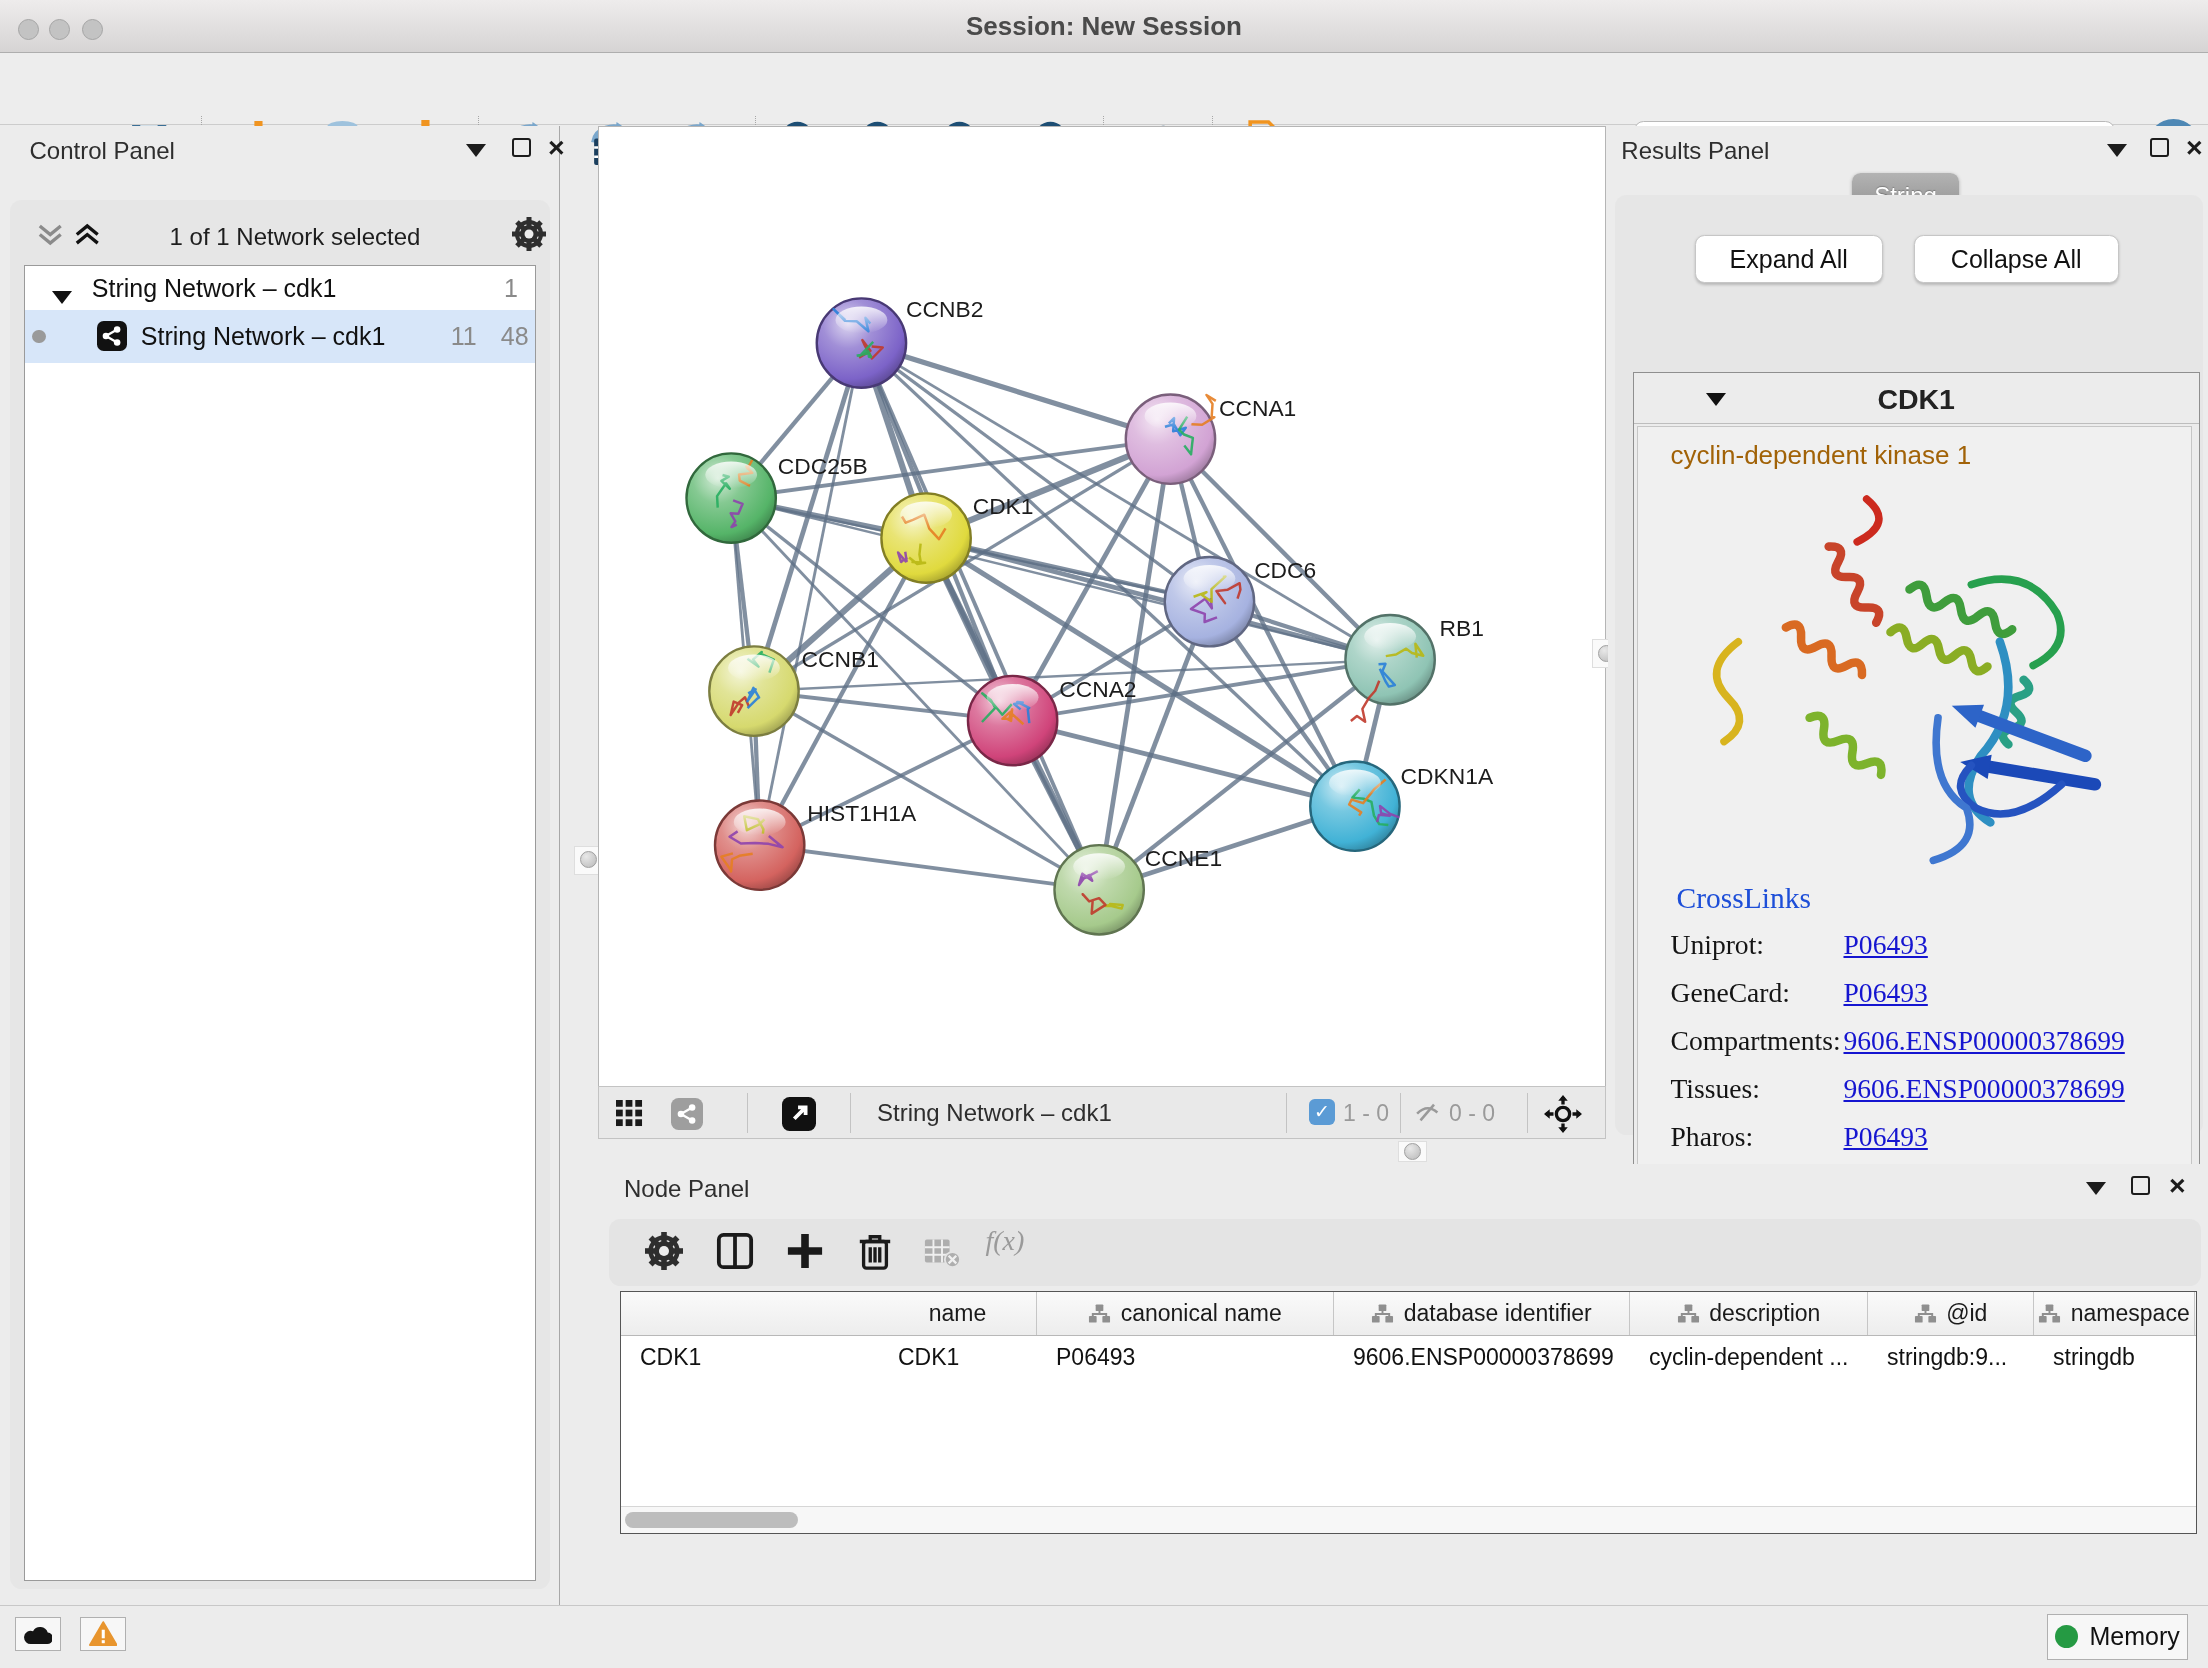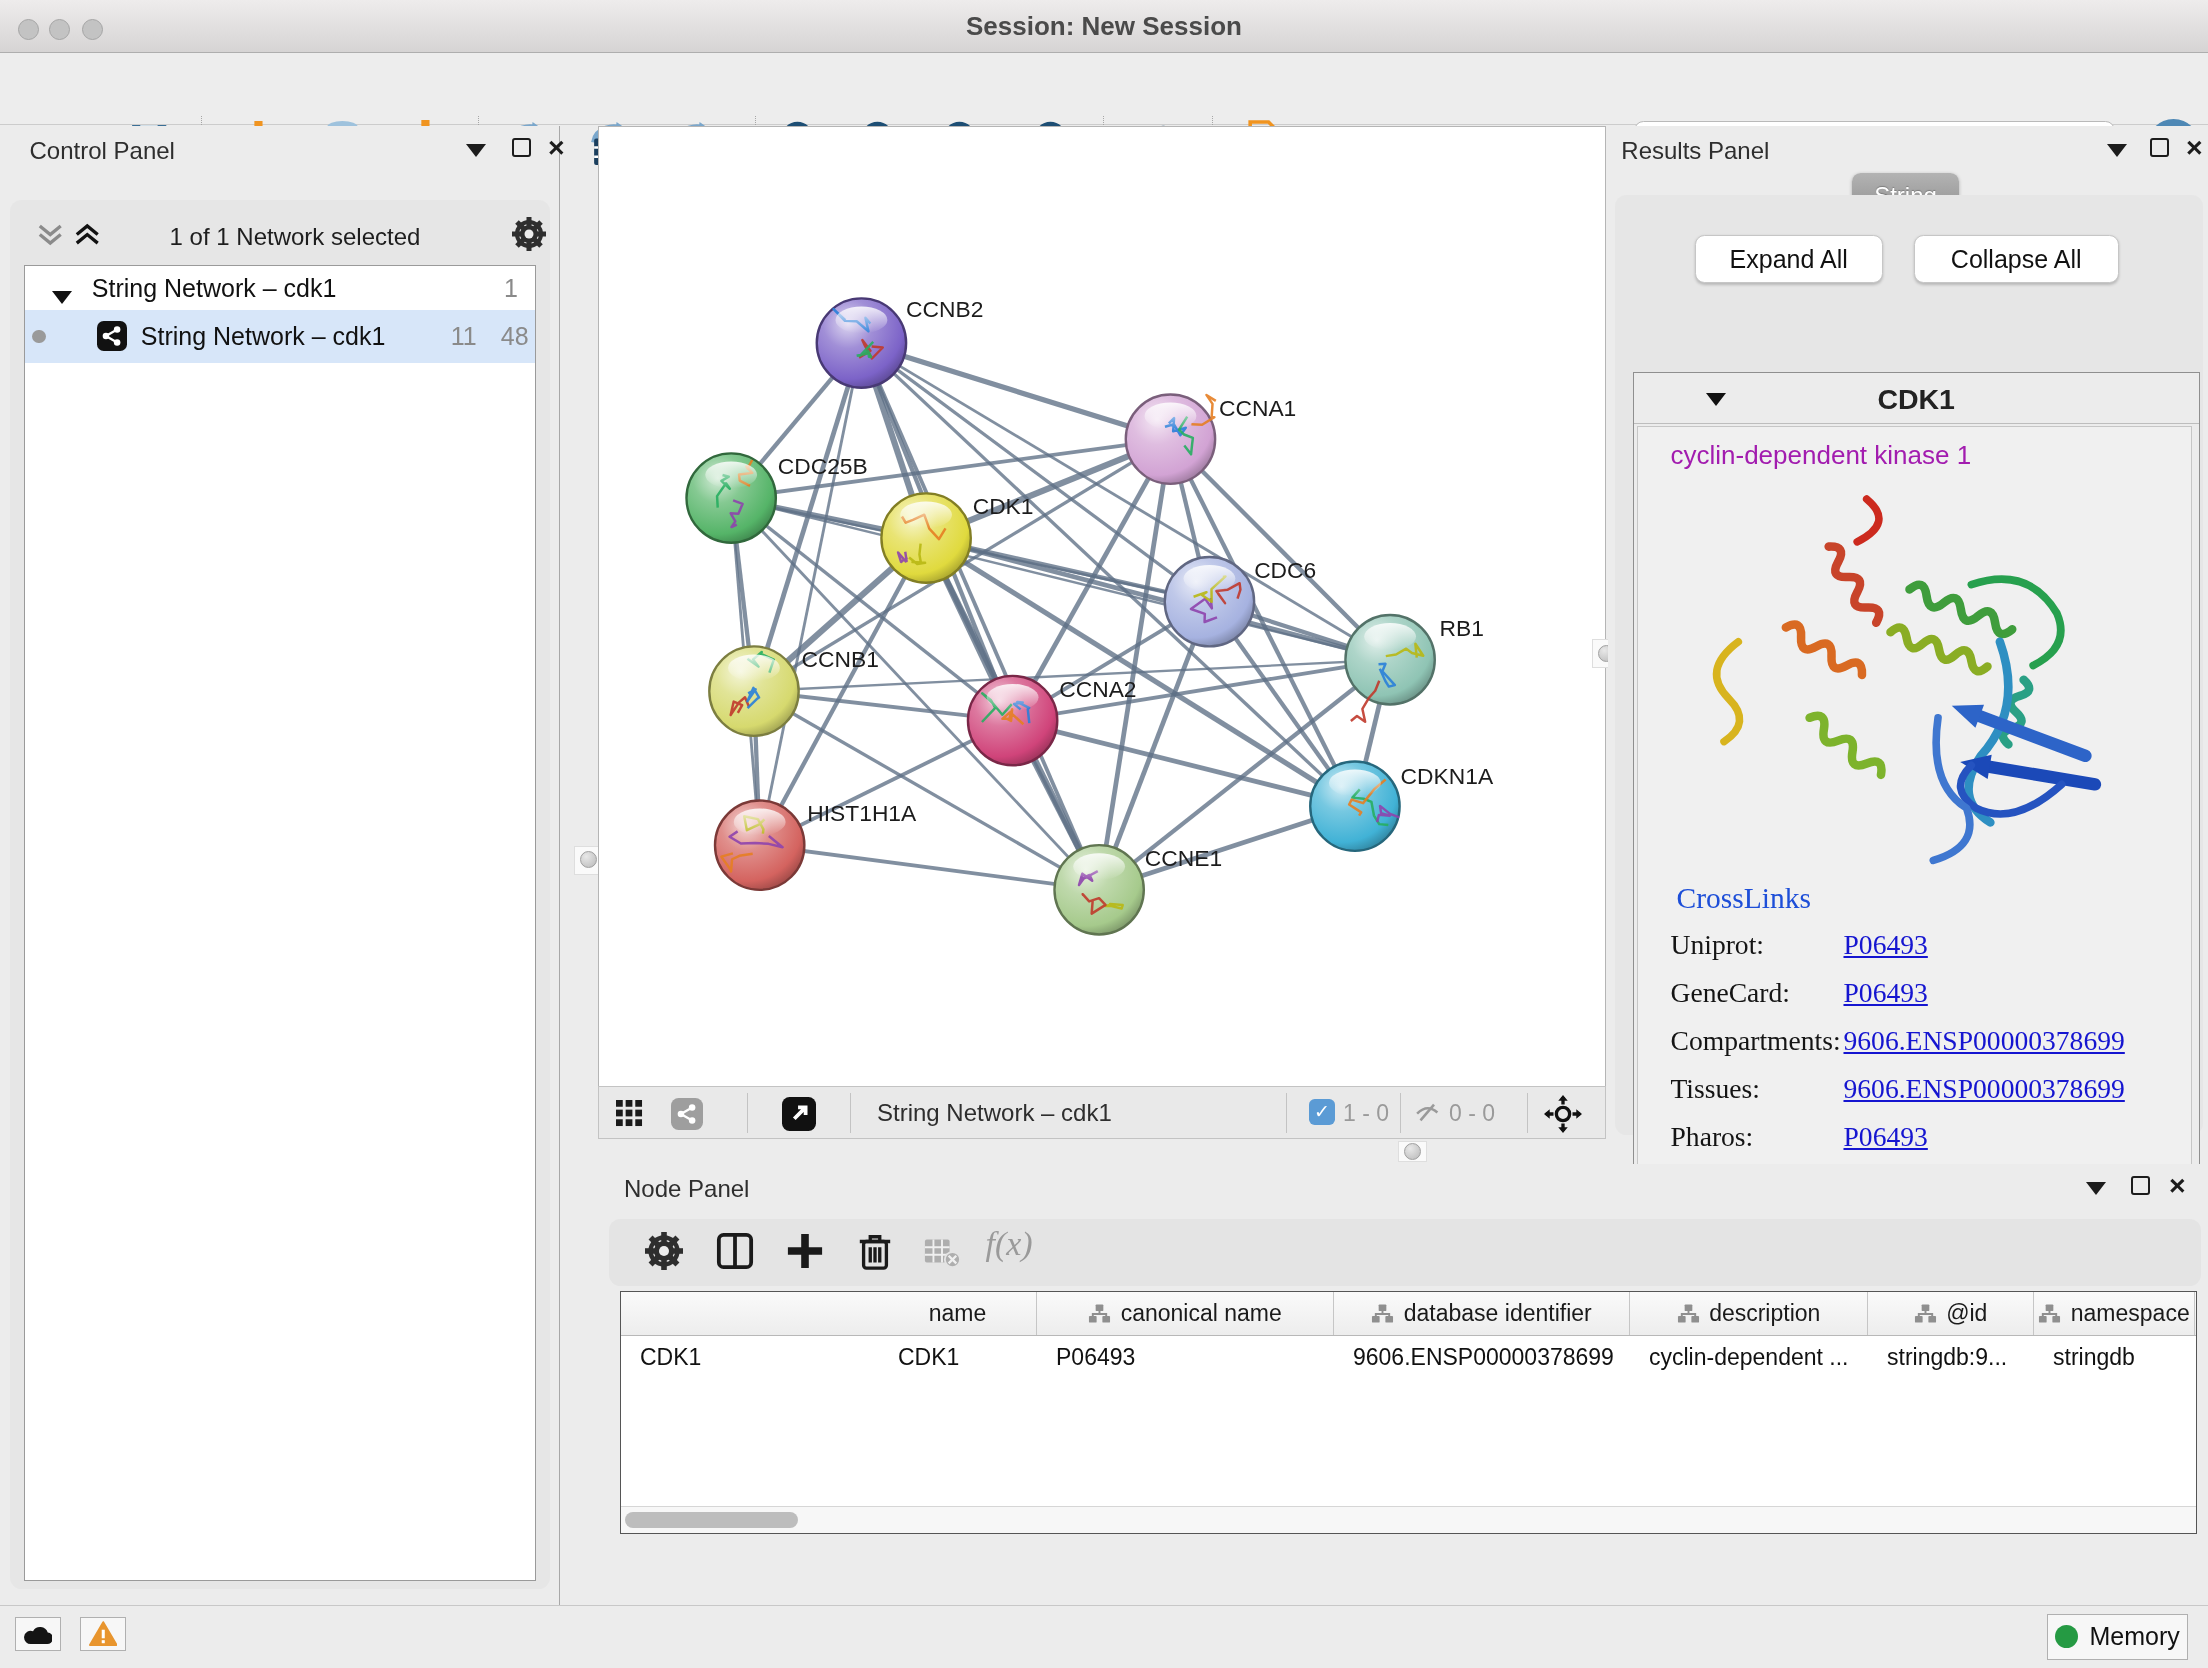--- a/index.html
+++ b/index.html
@@ -631,21 +631,21 @@
     <div class="rp-box">
       <button class="btn abs" style="left:80px; top:40px; width:188px; height:48px">Expand All</button>
       <button class="btn abs" style="left:299px; top:40px; width:205px; height:48px">Collapse All</button>
 
       <div class="rp-content">
         <div class="gene-header">
           <span class="abs" style="left:72px; top:19px"><span class="tri-down"></span></span>
           <span class="abs" style="left:0; top:9.5px; width:100%; text-align:center; font-size:28.5px; font-weight:bold">CDK1</span>
         </div>
         <div class="gene-sub">
-          <div class="abs" style="left:32px; top:13.3px; font-size:26px; color:#a21caf">cyclin-dependent kinase 1</div>
+          <div class="abs" style="left:32px; top:13.3px; font-size:26px; color:#a16207">cyclin-dependent kinase 1</div>
           <svg class="abs" id="structure-svg" style="left:48px; top:53px" width="447" height="390" viewBox="0 0 470 410">
               <path d="M190 20 q 30 25 -10 45" stroke="#cc2a1e" stroke-width="8" fill="none" stroke-linecap="round" stroke-linejoin="round"></path>
               <path d="M150 70 q 19.4 -1 10 16 q -9.4 17 10 16 q 19.4 -1 10 16 q -9.4 17 10 16 q 19.4 -1 10 16" stroke="#c8442a" stroke-width="9" fill="none" stroke-linecap="round" stroke-linejoin="round"></path>
               <path d="M105 155 q 17 -9.4 16 10 q -1 19.4 16 10 q 17 -9.4 16 10 q -1 19.4 16 10 q 17 -9.4 16 10" stroke="#d96a22" stroke-width="9" fill="none" stroke-linecap="round" stroke-linejoin="round"></path>
               <path d="M55 170 q -40 30 -10 60 q 25 25 -5 45" stroke="#d8b41e" stroke-width="8" fill="none" stroke-linecap="round" stroke-linejoin="round"></path>
               <path d="M235 115 q 15.3 -12.7 18 7 q 2.7 19.7 18 7 q 15.3 -12.7 18 7 q 2.7 19.7 18 7 q 15.3 -12.7 18 7 q 2.7 19.7 18 7" stroke="#3f9d3c" stroke-width="9" fill="none" stroke-linecap="round" stroke-linejoin="round"></path>
               <path d="M215 160 q 13.9 -12.3 17 6 q 3.0999999999999996 18.3 17 6 q 13.9 -12.3 17 6 q 3.0999999999999996 18.3 17 6 q 13.9 -12.3 17 6 q 3.0999999999999996 18.3 17 6" stroke="#8aad24" stroke-width="9" fill="none" stroke-linecap="round" stroke-linejoin="round"></path>
               <path d="M130 250 q 18.3 -7.5 15 12 q -3.3000000000000007 19.5 15 12 q 18.3 -7.5 15 12 q -3.3000000000000007 19.5 15 12 q 18.3 -7.5 15 12" stroke="#7db32c" stroke-width="9" fill="none" stroke-linecap="round" stroke-linejoin="round"></path>
               <path d="M300 110 q 60 -20 90 30 q 15 35 -25 55" stroke="#27a04e" stroke-width="8" fill="none" stroke-linecap="round" stroke-linejoin="round"></path>
               <path d="M355 210 q 13.3 12.1 -4 17 q -17.3 4.9 -4 17 q 13.3 12.1 -4 17 q -17.3 4.9 -4 17" stroke="#2aa085" stroke-width="9" fill="none" stroke-linecap="round" stroke-linejoin="round"></path>
@@ -708,21 +708,21 @@
       <svg class="tp-tool" style="left:247px" width="38" height="38" viewBox="0 0 40 40">
           <rect x="8" y="10" width="24" height="28" rx="3" fill="none" stroke="#1a1a1a" stroke-width="3.5"></rect>
           <path d="M4 10 h32 M15 10 v-5 h10 v5 M15 16 v16 M20 16 v16 M25 16 v16" stroke="#1a1a1a" stroke-width="3.5" fill="none"></path>
         </svg>
       <svg class="tp-tool" style="left:314px; opacity:.45" width="38" height="38" viewBox="0 0 40 40">
           <rect x="2" y="8" width="26" height="24" rx="2" fill="#6e6e6e"></rect>
           <path d="M2 16h26 M2 24h26 M11 8v24 M20 8v24" stroke="#fff" stroke-width="2"></path>
           <circle cx="31" cy="29" r="8" fill="#6e6e6e" stroke="#e4e4e4" stroke-width="2"></circle>
           <path d="M27 25 l8 8 M35 25 l-8 8" stroke="#fff" stroke-width="2.5"></path>
         </svg>
-      <span class="tp-tool serif" style="left:377px; top:5.7px; font-size:34px; font-style:italic; color:#9a9a9a">f(x)</span>
+      <span class="tp-tool serif" style="left:377px; top:5.7px; font-size:28px; font-style:italic; color:#9a9a9a">f(x)</span>
     </div>
 
     <div class="table-wrap">
       <div class="t-head" id="table-head">
           <div class="th" style="width: 258px; margin-top: 44px;">
             <svg width="23" height="21" viewBox="0 0 24 21">
               <use href="#sitemap"></use>
             </svg>
             <span>shared name</span>
           </div>

